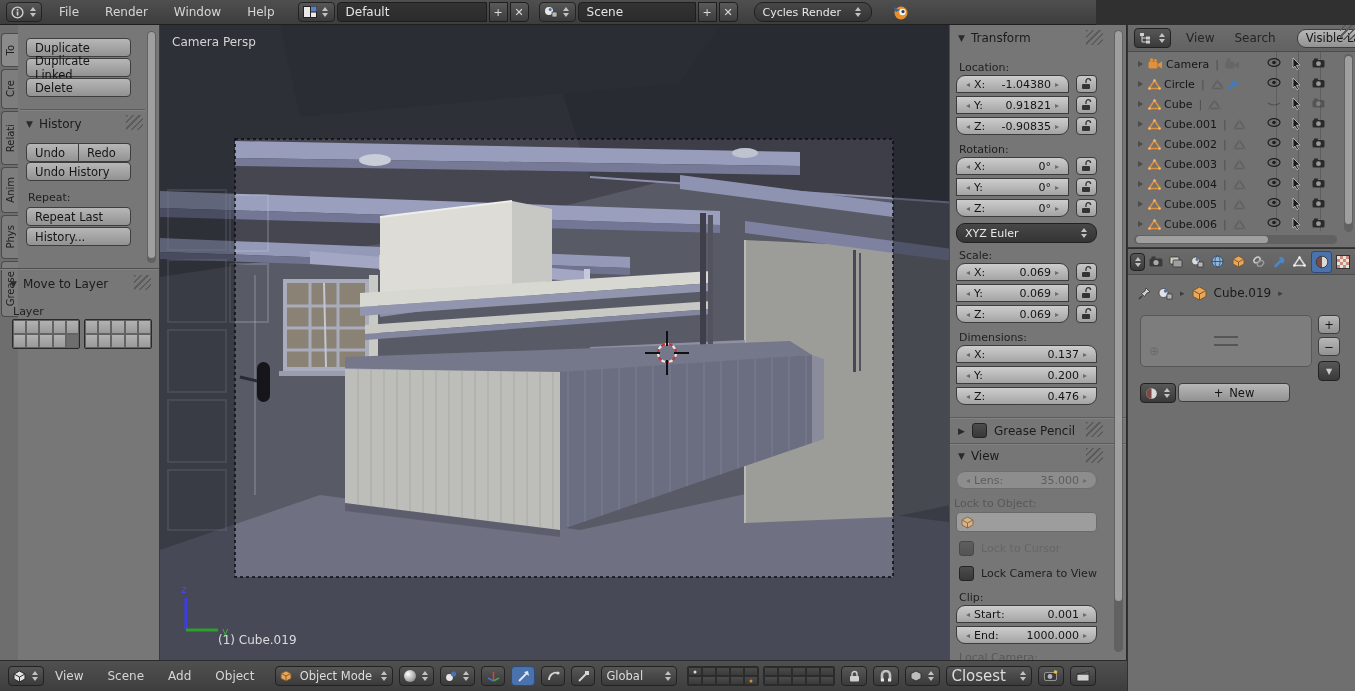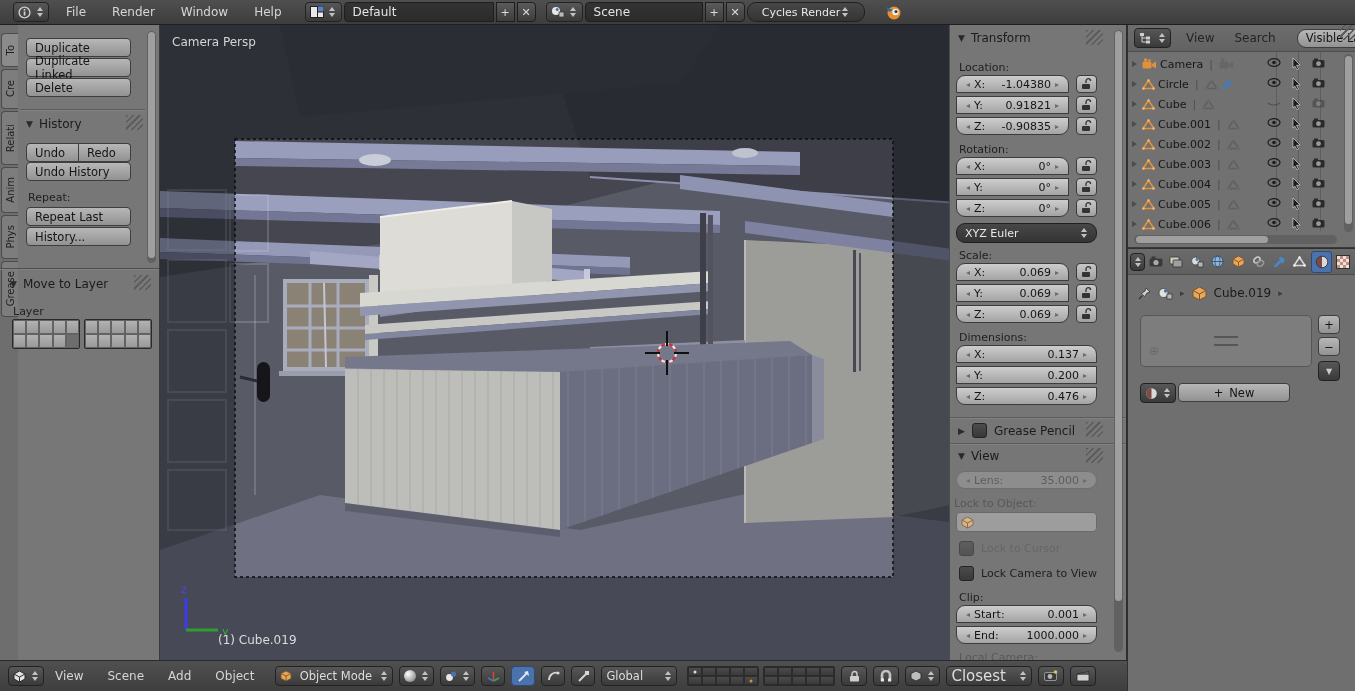--- a/index.html
+++ b/index.html
@@ -37,39 +37,39 @@
   .ddk{position:absolute;background:linear-gradient(#474747,#343434);border:1px solid #202020;border-radius:9px;
        color:#e8e8e8;font-size:11px;display:flex;align-items:center;padding:0 8px;box-sizing:border-box;height:20px}
   .cb{width:13px;height:13px;background:linear-gradient(#4c4c4c,#383838);border:1px solid #242424;border-radius:3px;display:inline-block}
   .slabel{font-size:11px;color:#1f1f1f;position:absolute}
   .slabel.dis{color:#585858}
   .sep{position:absolute;left:0;right:0;height:1px;background:#5c5c5c;box-shadow:0 1px 0 #828282}
   
   .vscroll{position:absolute;width:9px;border-radius:5px;background:#616161}
   .vthumb{position:absolute;left:1px;right:1px;border-radius:4px;background:#9f9f9f}
   
-  .orow{height:20px;display:flex;align-items:center;gap:3px;font-size:11px;color:#161616;padding-left:4px;position:relative}
+  .orow{height:20px;display:flex;align-items:center;gap:3px;font-size:11px;color:#161616;padding-left:10px;position:relative}
   .oexp{width:0;height:0;border-top:3.5px solid transparent;border-bottom:3.5px solid transparent;border-left:5px solid #4c4c4c;margin-right:2px}
   .ocols{position:absolute;right:12px;display:flex;width:66px}
   .ocol{width:22px;display:flex;justify-content:center}
   .dim{opacity:.38}
   .ptab{width:21px;height:20px;display:inline-flex;align-items:center;justify-content:center;border-radius:3px}
   .ptab.active{background:#4a72ad;border:1px solid #2e4a77}
   .lgrid{display:grid;grid-template-columns:repeat(5,1fr);grid-template-rows:repeat(2,1fr);gap:0;border:1px solid #2a2a2a;border-radius:2px;overflow:hidden}
   .lgrid i{display:block;background:linear-gradient(#4b4b4b,#3a3a3a);border:0.5px solid #2c2c2c;position:relative}
   .lgrid.light i{background:linear-gradient(#b2b2b2,#9a9a9a);border-color:#636363}
   .lgrid.light i.sel{background:#6e6e6e}
   .lgrid i.dotw::after,.lgrid i.doto::after{content:"";position:absolute;left:50%;top:50%;width:3px;height:3px;border-radius:50%;transform:translate(-50%,-50%);background:#ddd}
   .lgrid i.doto::after{background:#d98a3a}
   .hgroup{display:flex;align-items:center;gap:7px}
 </style>
 </head>
 <body>
 
-<div class="abs" id="top-header" style="left:0;top:0;width:1355px;height:25px;background:linear-gradient(#4f4f4f,#3d3d3d);border-bottom:1px solid #1f1f1f;display:flex;align-items:center;gap:2px;padding:0 13px;box-sizing:border-box">
+<div class="abs" id="top-header" style="left:0;top:0;width:1096px;height:25px;background:linear-gradient(#4f4f4f,#3d3d3d);border-bottom:1px solid #1f1f1f;display:flex;align-items:center;gap:2px;padding:0 6px;box-sizing:border-box">
   <span class="dkbtn" style="margin-right:10px">
     <svg width="13" height="13">
         <circle cx="6.5" cy="6.5" r="5.4" fill="none" stroke="#cfcfcf" stroke-width="1.4"></circle>
         <rect x="5.7" y="5.5" width="1.7" height="4" fill="#cfcfcf"></rect>
         <rect x="5.7" y="3" width="1.7" height="1.6" fill="#cfcfcf"></rect>
       </svg>
     <span class="spin">
         <i class="up"></i>
         <i class="dn"></i>
       </span>
@@ -103,21 +103,21 @@
       </svg>
     <span class="spin">
         <i class="up"></i>
         <i class="dn"></i>
       </span>
   </span>
   <span class="idfield" style="width:118px">Scene</span>
   <span class="sqbtn">+</span>
   <span class="sqbtn" style="border-radius:0 4px 4px 0">✕</span>
 
-  <span class="ddk" style="position:static;width:118px;justify-content:center">
+  <span class="ddk" style="position:static;width:118px;margin-left:14px;justify-content:space-between">
     <span>Cycles Render</span>
     <span class="spin">
         <i class="up"></i>
         <i class="dn"></i>
       </span>
   </span>
 
   <svg width="18" height="18" style="margin-left:18px">
     <circle cx="9" cy="10" r="6.5" fill="#e78f2d"></circle>
       <circle cx="10.5" cy="9" r="3.2" fill="#f4f4f4"></circle>

